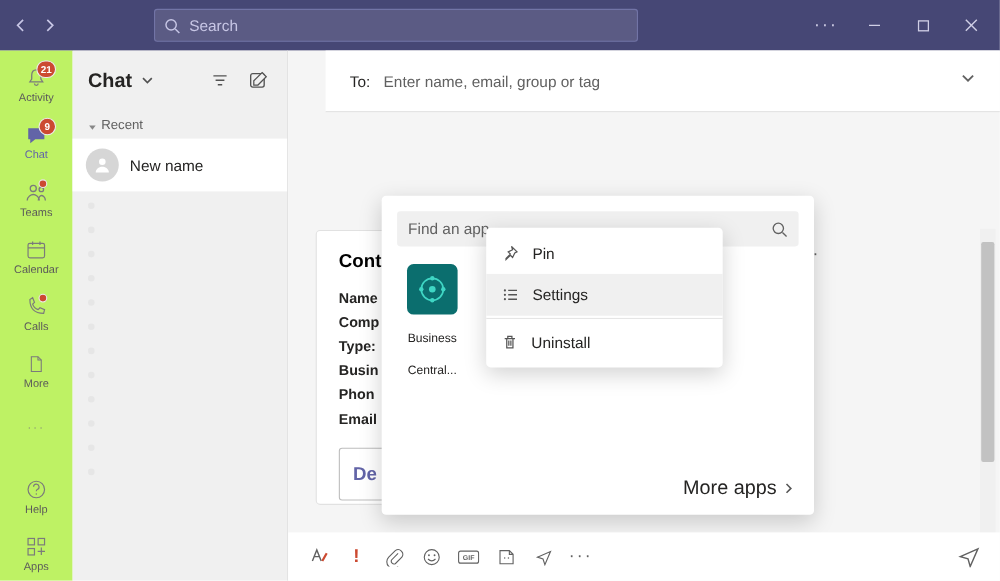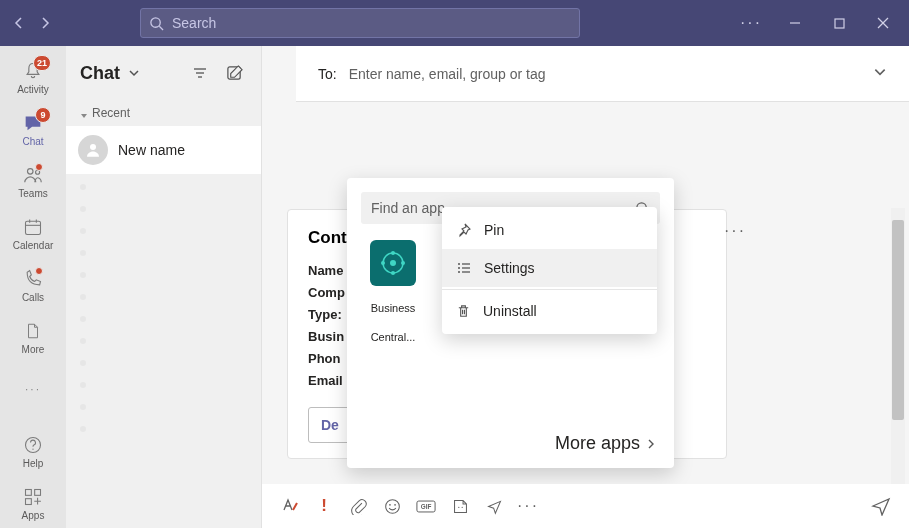--- a/index.html
+++ b/index.html
@@ -12,21 +12,21 @@
 .search-wrap svg { flex-shrink: 0; }
 .search-wrap span { margin-left: 8px; font-size: 14px; }
 .tb-spacer { flex: 1; }
 .win-controls { display: flex; gap: 4px; }
 .win-btn { width: 40px; height: 30px; display: flex; align-items: center; justify-content: center; color: #d0cfe6; cursor: pointer; }
 
 
 .main { display: flex; height: 482px; }
 
 
-.rail { width: 66px; background: #e5e5e5; display: flex; flex-direction: column; align-items: center; padding-top: 6px; gap: 2px; }
+.rail { width: 66px; background: #bef264; display: flex; flex-direction: column; align-items: center; padding-top: 6px; gap: 2px; }
 .rail-item { width: 60px; height: 50px; display: flex; flex-direction: column; align-items: center; justify-content: center; gap: 1px; font-size: 10px; color: #5b5a5a; cursor: pointer; border-radius: 4px; position: relative; }
 .rail-item.active { color: #6264a7; }
 .rail-icon { width: 24px; height: 24px; display: flex; align-items: center; justify-content: center; position: relative; }
 .badge { position: absolute; top: -4px; right: -6px; min-width: 16px; height: 16px; background: #cc4a31; color: #fff; font-size: 9px; border-radius: 8px; display: flex; align-items: center; justify-content: center; padding: 0 3px; border: 1px solid #ebebeb; font-weight: 600; }
 .dot { position: absolute; top: 0px; right: 2px; width: 8px; height: 8px; background: #cc4a31; border-radius: 50%; border: 1px solid #ebebeb; }
 .rail-spacer { flex: 1; }
 
 
 .chat-panel { width: 196px; background: #f0f0f0; border-right: 1px solid #e1e1e1; display: flex; flex-direction: column; }
 .chat-header { height: 54px; display: flex; align-items: center; padding: 0 14px; gap: 8px; }
@@ -46,25 +46,25 @@
 .to-label { font-size: 14px; color: #252423; }
 .to-input { flex: 1; font-size: 14px; color: #616161; }
 .to-chev { color: #616161; cursor: pointer; }
 
 .canvas { flex: 1; position: relative; }
 
 
 .card { position: absolute; left: 25px; top: 107px; width: 440px; height: 250px; background: #fff; border: 1px solid #e1e1e1; border-radius: 4px; padding: 18px 20px; }
 .card-title { font-size: 17px; font-weight: 700; margin-bottom: 12px; }
 .card-line { font-size: 13px; font-weight: 600; color: #252423; line-height: 1.7; }
-.card-btn { margin-top: 14px; display: inline-flex; height: 36px; border: 1px solid #bdbdbd; border-radius: 3px; align-items: center; padding: 0 12px; font-size: 14px; color: #6264a7; cursor: pointer; font-weight: 600;}
+.card-btn { margin-top: 14px; display: inline-flex; height: 48px; border: 1px solid #bdbdbd; border-radius: 3px; align-items: center; padding: 0 12px; font-size: 17px; color: #6264a7; cursor: pointer; font-weight: 600;}
 .card-more { position: absolute; top: 12px; right: -20px; color: #616161; cursor: pointer; font-size: 16px; letter-spacing: 2px;}
 
 
-.flyout { position: absolute; left: 85px; top: 76px; width: 327px; height: 290px; background: #fff; border-radius: 4px; box-shadow: 0 6px 20px rgba(0,0,0,0.18); padding: 14px; }
+.flyout { position: absolute; left: 85px; top: 76px; width: 393px; height: 290px; background: #fff; border-radius: 4px; box-shadow: 0 6px 20px rgba(0,0,0,0.18); padding: 14px; }
 .find-input { height: 32px; background: #f0f0f0; border-radius: 3px; display: flex; align-items: center; padding: 0 10px; color: #616161; font-size: 14px; justify-content: space-between;}
 .app-tile { width: 64px; margin-top: 16px; text-align: center; cursor: pointer; }
 .app-tile-icon { width: 46px; height: 46px; margin: 0 auto; background: #0b6e6e; border-radius: 6px; display: flex; align-items: center; justify-content: center; }
 .app-tile-label { font-size: 11px; color: #252423; margin-top: 16px; white-space: nowrap; overflow: hidden; text-overflow: ellipsis; line-height: 1.2; }
 .more-apps { position: absolute; bottom: 14px; right: 18px; font-size: 18px; color: #252423; cursor: pointer; display: flex; align-items: center; gap: 6px;}
 
 
 .ctx { position: absolute; left: 180px; top: 105px; width: 215px; background: #fff; border-radius: 4px; box-shadow: 0 6px 20px rgba(0,0,0,0.18); padding: 4px 0; }
 .ctx-item { height: 38px; display: flex; align-items: center; gap: 12px; padding: 0 14px; font-size: 14px; color: #252423; cursor: pointer; }
 .ctx-item.hov { background: #f0f0f0; }

